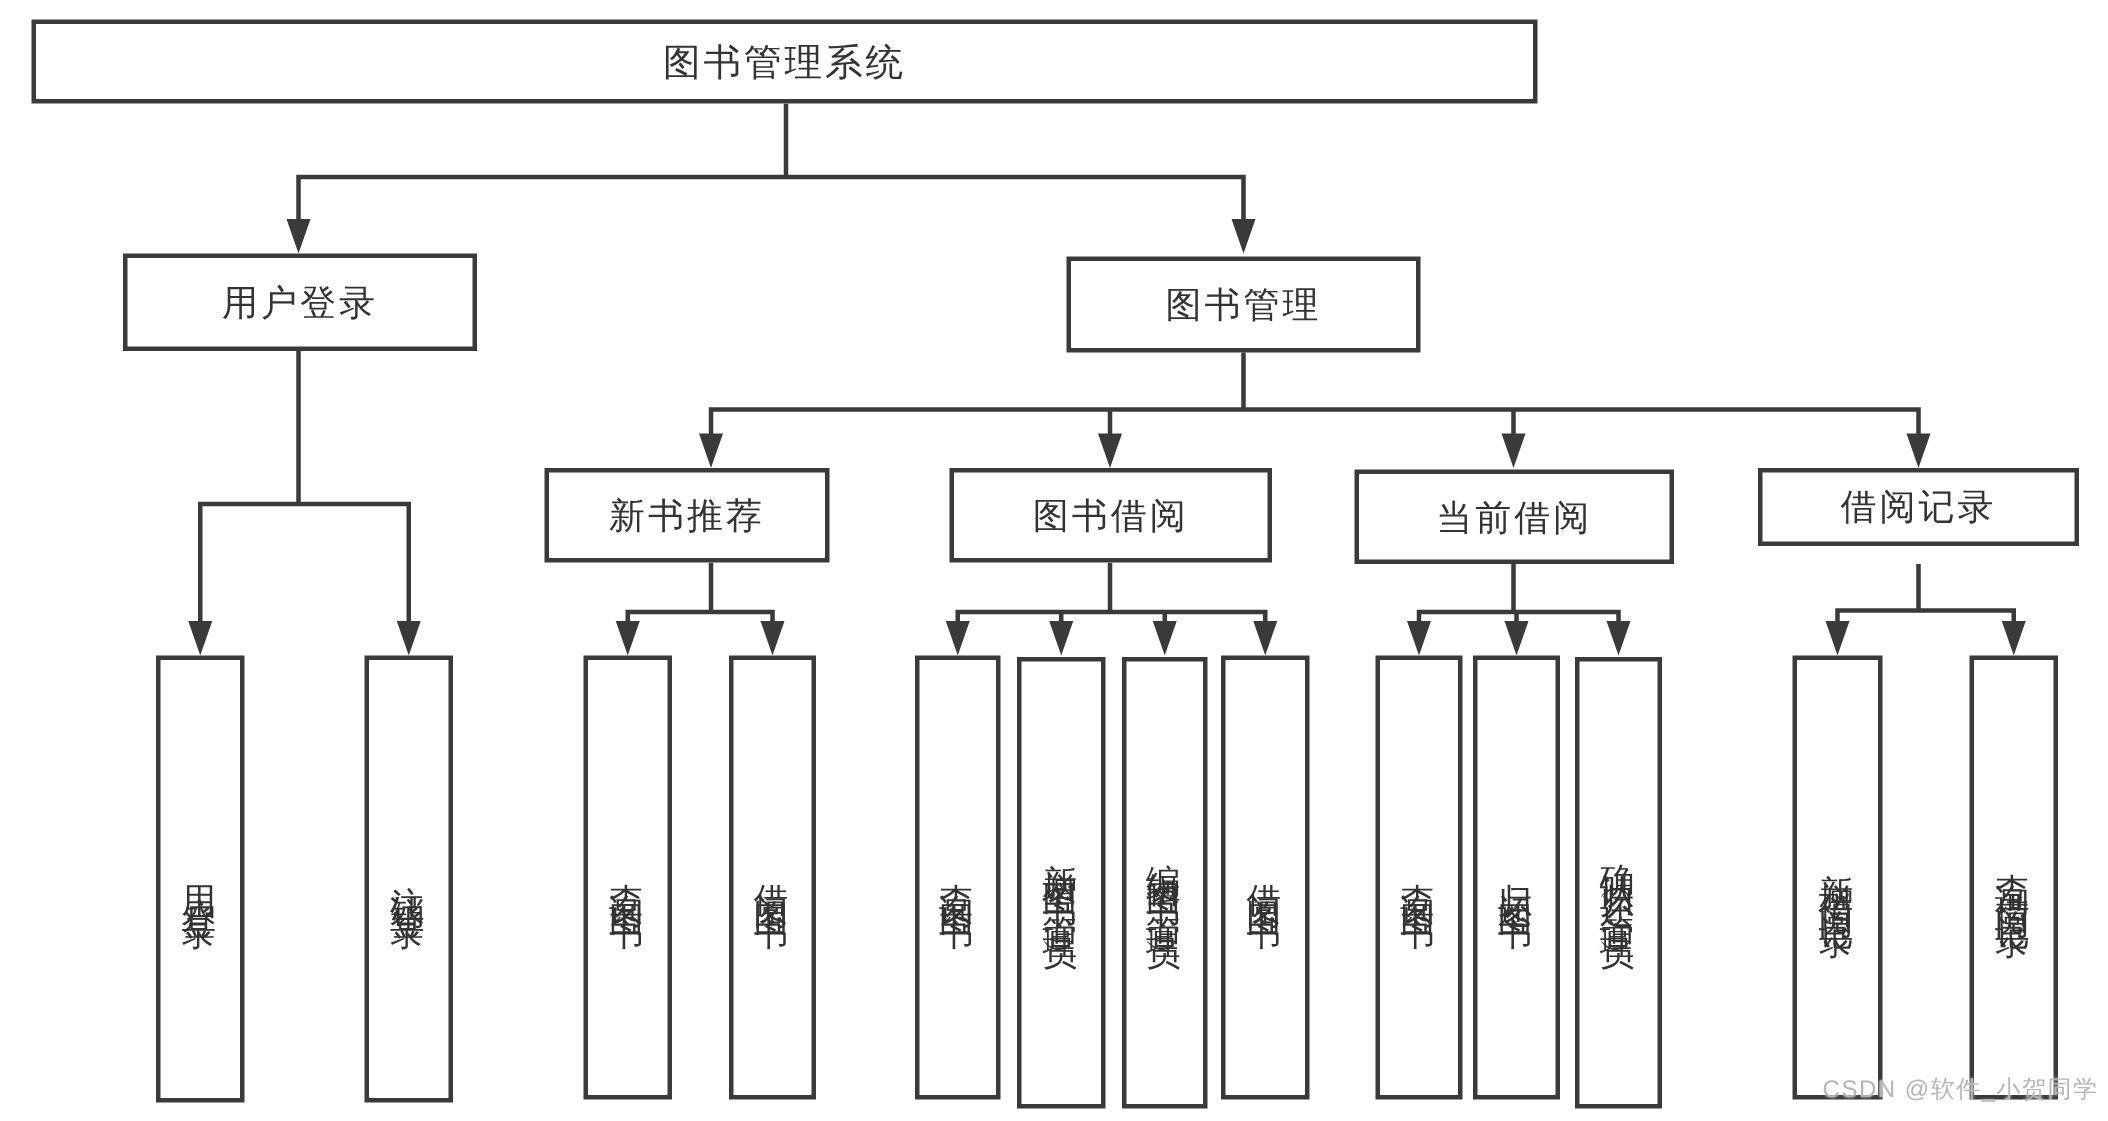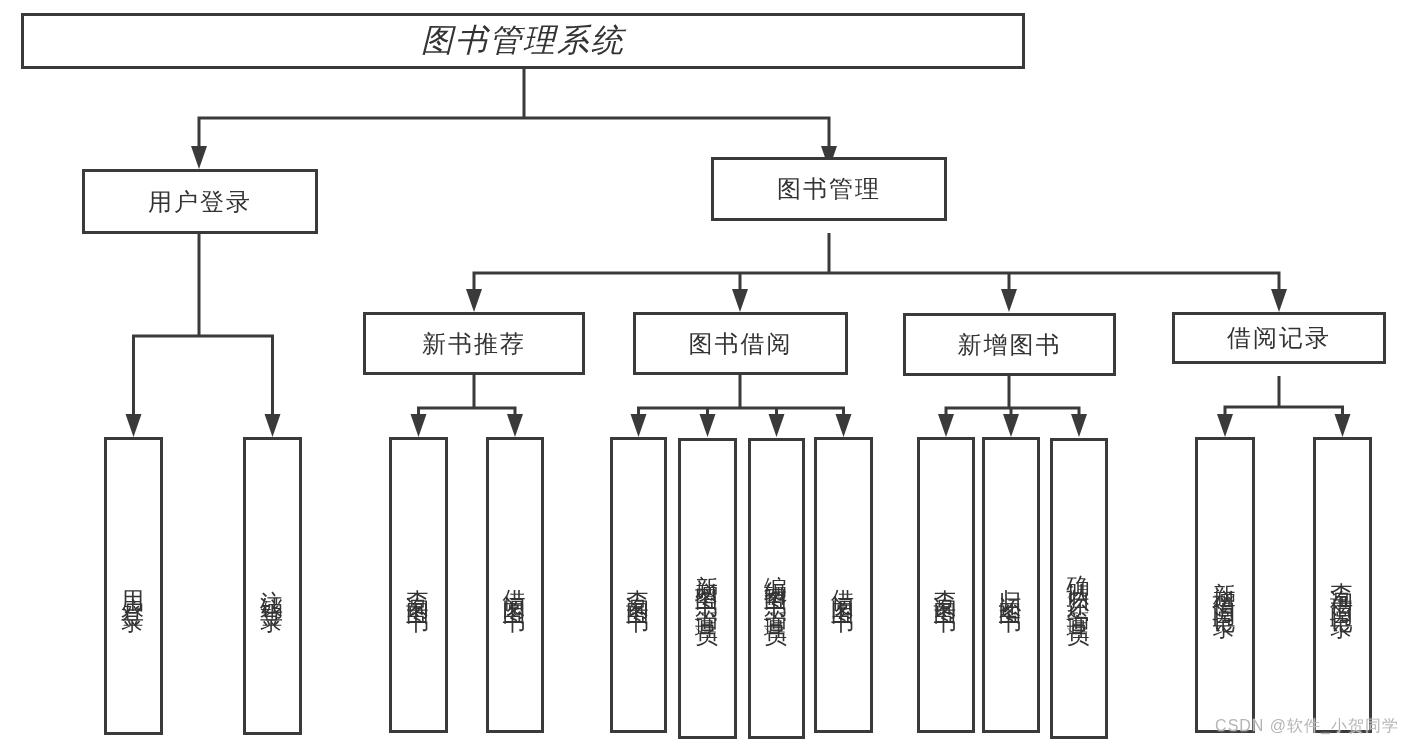--- a/index.html
+++ b/index.html
@@ -28,21 +28,21 @@
     border: 3px solid #3a3a3a;
     display: flex;
     align-items: center;
     justify-content: center;
     color: #333333;
     z-index: 2;
     font-size: 24px;
     letter-spacing: 2px;
     white-space: nowrap;
   }
-  .box.root { font-size: 32px; font-style: italic; }
+  .box.root { font-size: 25px; }
   .vbox {
     position: absolute;
     box-sizing: border-box;
     background: #ffffff;
     border: 3px solid #3a3a3a;
     display: flex;
     align-items: center;
     justify-content: center;
     color: #333333;
     z-index: 2;
@@ -110,25 +110,25 @@
       <polygon points="1003,414 1019,414 1011,437"></polygon>
       <polygon points="1071,414 1087,414 1079,437"></polygon>
       <polygon points="1217,414 1233,414 1225,437"></polygon>
       <polygon points="1334.5,414 1350.5,414 1342.5,437"></polygon>
     </g>
   </svg>
 
   <div class="box root" style="left:21px; top:13px; width:1004px; height:56px;">图书管理系统</div>
 
   <div class="box" style="left:82px; top:169px; width:236px; height:65px;">用户登录</div>
-  <div class="box" style="left:711px; top:157px; width:236px; height:64px;">图书管理</div>
+  <div class="box" style="left:711px; top:171px; width:236px; height:64px;">图书管理</div>
 
-  <div class="box" style="left:363px; top:312px; width:222px; height:63px;">新书推荐</div>
+  <div class="box" style="left:363px; top:312px; width:190px; height:63px;">新书推荐</div>
   <div class="box" style="left:633px; top:312px; width:215px; height:63px;">图书借阅</div>
-  <div class="box" style="left:903px; top:313px; width:213px; height:63px;">新增图书</div>
+  <div class="box" style="left:903px; top:313px; width:213px; height:63px;">当前借阅</div>
   <div class="box" style="left:1172px; top:312px; width:214px; height:52px;">借阅记录</div>
 
   <div class="vbox" style="left:104px; top:437px; width:59px; height:298px;">
     <span>用户登录</span>
   </div>
   <div class="vbox" style="left:243px; top:437px; width:59px; height:298px;">
     <span>注销登录</span>
   </div>
 
   <div class="vbox" style="left:389px; top:437px; width:59px; height:296px;">

